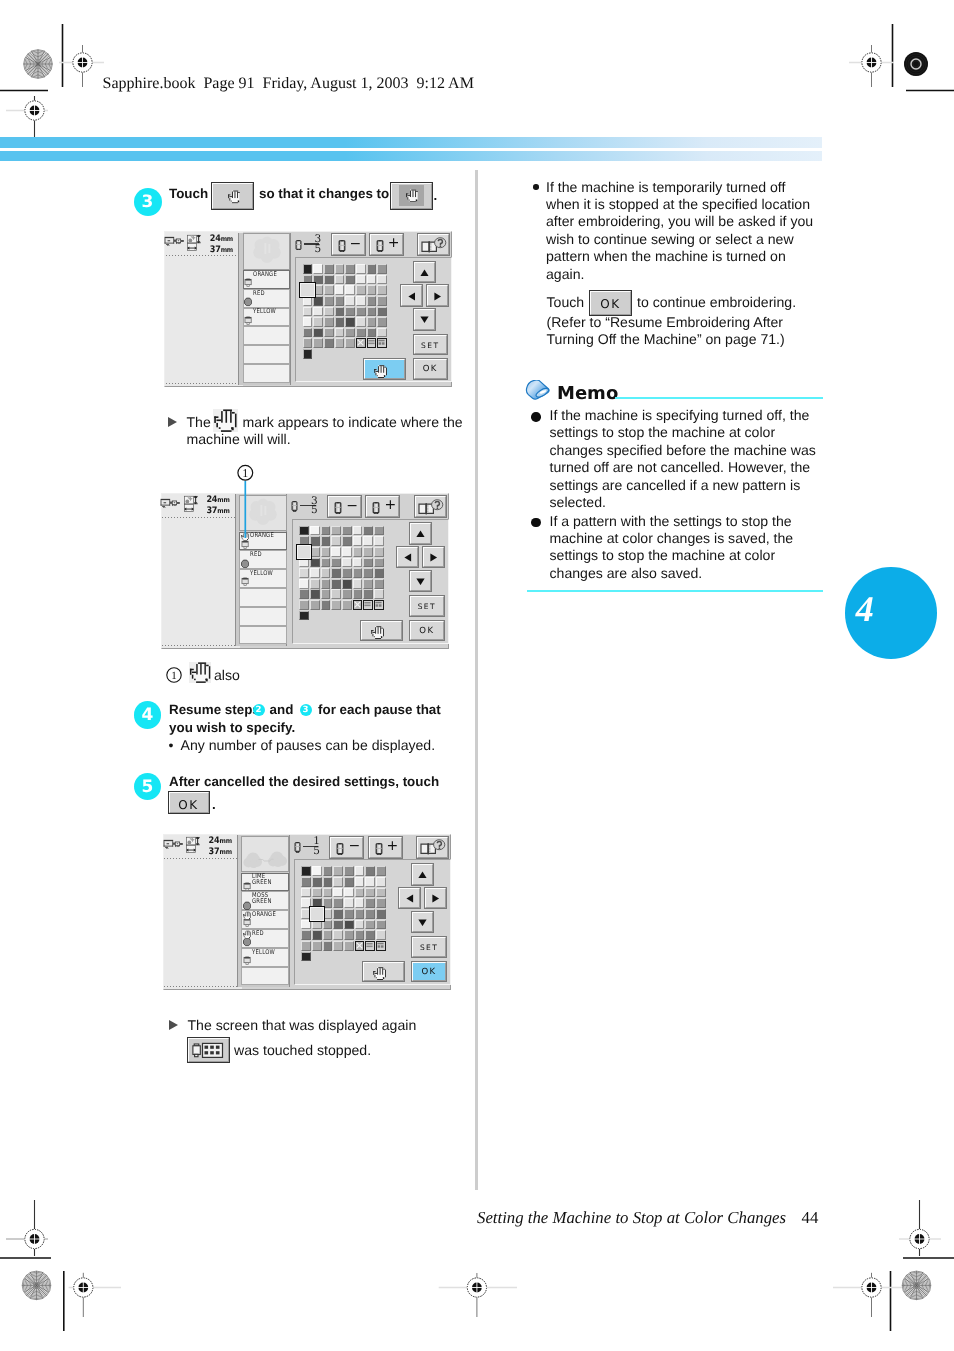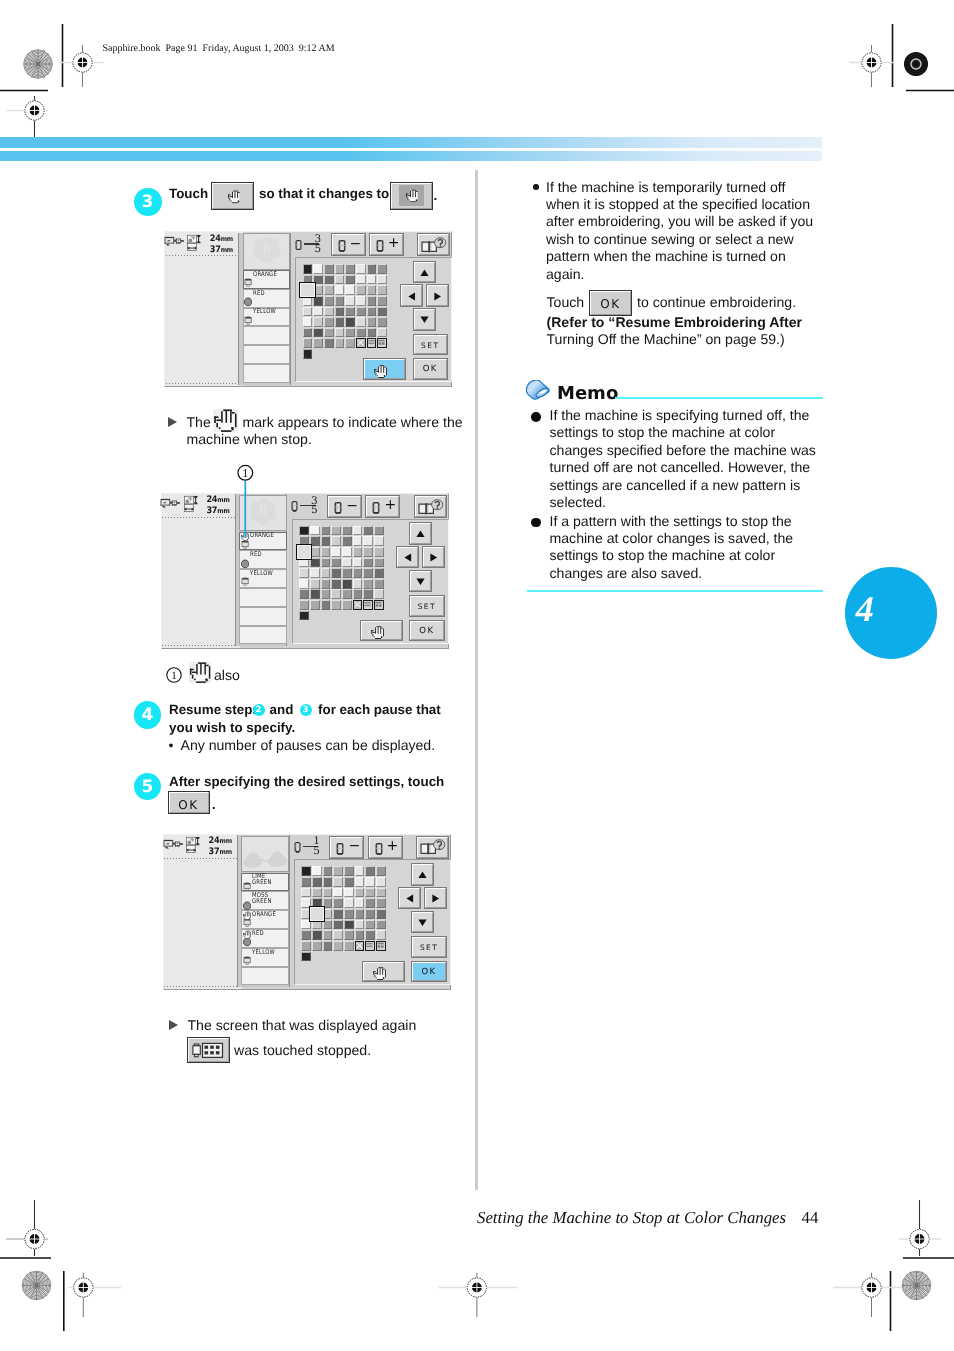--- a/index.html
+++ b/index.html
@@ -187,21 +187,21 @@
       <line x1="906.2" y1="1275.1" x2="926.8" y2="1295.7"></line>
         <line x1="926.8" y1="1275.1" x2="906.2" y2="1295.7"></line>
       <line x1="904.2" y1="1278.9" x2="928.8" y2="1291.9"></line>
         <line x1="928.8" y1="1278.9" x2="904.2" y2="1291.9"></line>
       <line x1="910" y1="1271.9" x2="923" y2="1298.9"></line>
         <line x1="923" y1="1271.9" x2="910" y2="1298.9"></line>
     </g>
   </g>
 </svg>
 
-<div class="abs serif" style="left:102.5px;top:43px;font-size:10px;color:#111;white-space:pre;">Sapphire.book  Page 91  Friday, August 1, 2003  9:12 AM</div>
+<div class="abs serif" style="left:102.5px;top:75px;font-size:16px;color:#111;white-space:pre;">Sapphire.book  Page 91  Friday, August 1, 2003  9:12 AM</div>
 
 <div class="abs" style="left:0;top:137px;width:822px;height:10.5px;background:linear-gradient(90deg,#58c3ef 0%,#58c3ef 42%,#a8d9f4 68%,#d9eaf8 86%,#e4f0fa 100%);"></div>
 <div class="abs" style="left:0;top:150.5px;width:822px;height:10.5px;background:linear-gradient(90deg,#58c3ef 0%,#58c3ef 42%,#a8d9f4 68%,#d9eaf8 86%,#e4f0fa 100%);"></div>
 
 <div class="abs" style="left:475px;top:170px;width:3px;height:1020px;background:#cdcdcd;"></div>
 
 <div class="abs" style="left:845.2px;top:567px;width:91.6px;height:91.6px;border-radius:50%;background:#0cade8;">
   <div class="abs" style="left:10.5px;top:24px;font-family:'Liberation Serif',serif;font-style:italic;font-weight:bold;
               font-size:36px;line-height:36px;color:#fff;">4</div>
 </div>
@@ -304,21 +304,21 @@
    <rect x="4.3" y="13.1" width="4.3" height="1.5"></rect>
 
    <rect x="8.4" y="22.9" width="9.6" height="1.5"></rect>
    <rect x="18.0" y="20.2" width="2.0" height="2.7"></rect>
    <rect x="6.4" y="20.2" width="1.6" height="1.5"></rect>
    <rect x="17.6" y="20.2" width="1.6" height="1.5"></rect>
  </g>
 </svg>
   </div>
 <div class="abs bodytxt" style="left:242.5px;top:413.5px;font-size:14.1px;white-space:pre;">mark appears to indicate where the</div>
-<div class="abs bodytxt" style="left:186.5px;top:431px;font-size:14.1px;white-space:pre;">machine when stop.</div>
+<div class="abs bodytxt" style="left:186.5px;top:431px;font-size:14.1px;white-space:pre;">machine will will.</div>
 
 <div class="abs" style="left:166px;top:667px;">
   <svg width="16" height="16" viewBox="0 0 16 16">
     <circle cx="8" cy="8" r="7.2" fill="#fff" stroke="#111" stroke-width="1.1"></circle>
     <text x="8" y="12.1" text-anchor="middle" font-family="Liberation Serif, serif" font-size="11" fill="#111">1</text>
   </svg></div>
 <div class="abs" id="note1hand2" style="left:189px;top:662px;width:22px;height:21px;background:#efefef;">
     <svg width="22" height="21" viewBox="2 3.6 20.6 20.9" style="display:block">
 
  <path d="M10.4 4.0 H18.4 V6.3 H20.9 V8.3 H22.7 V20.2 H20.0 V22.9 H18.0 V24.9 H8.4 V22.9 H6.4 V20.2 H4.2 V10.3 H6.2 V13.1 H8.5 V4.0 Z" fill="#f8f8f8"></path>
@@ -358,21 +358,21 @@
 <div class="abs bodytxt bold" style="left:269.5px;top:701.5px;font-size:13.4px;">and</div>
 <div class="abs refnum" style="left:299.5px;top:704px;width:12.2px;height:12.2px;line-height:12.2px;font-size:8.6px;">
   <span>3</span></div>
 <div class="abs bodytxt bold" style="left:318px;top:701.5px;font-size:13.4px;">for each pause that</div>
 <div class="abs bodytxt bold" style="left:169px;top:719.5px;font-size:13.4px;">you wish to specify.</div>
 <div class="abs bodytxt" style="left:168.5px;top:736.5px;font-size:14.1px;white-space:pre;">•  Any number of pauses can be displayed.</div>
 
 <div class="abs stepnum" style="left:133.5px;top:772.5px;width:27.8px;height:27.8px;">
   <span>5</span>
 </div>
-<div class="abs bodytxt bold" style="left:169px;top:773.5px;font-size:13.4px;">After specifying the desired settings, touch</div>
+<div class="abs bodytxt bold" style="left:169px;top:773.5px;font-size:13.4px;">After cancelled the desired settings, touch</div>
 <div class="abs btnbox" style="left:168.5px;top:791.5px;width:40px;height:21px;">
   <span class="abs okl" style="left:0;right:0;top:5px;">OK</span>
 </div>
 <div class="abs bodytxt bold" style="left:212px;top:797px;font-size:13.4px;">.</div>
 
 <div class="abs tri" style="left:169px;top:1020px;"></div>
 <div class="abs bodytxt" style="left:187.5px;top:1016.5px;font-size:14.1px;">The screen that was displayed again</div>
 <div class="abs btnbox" style="left:187.6px;top:1037.9px;width:41.3px;height:23.7px;">
   <svg width="32" height="17" viewBox="0 0 32 17" style="position:absolute;left:3px;top:3px">
     <rect x="2.2" y="2.0" width="4.6" height="1.9" fill="#efefef" stroke="#333" stroke-width="1.1"></rect>
@@ -396,22 +396,22 @@
 when it is stopped at the specified location
 after embroidering, you will be asked if you
 wish to continue sewing or select a new
 pattern when the machine is turned on
 again.</div>
 <div class="abs bodytxt" style="left:546.5px;top:293.5px;font-size:14.1px;">Touch</div>
 <div class="abs btnbox" style="left:590px;top:291px;width:41px;height:23.8px;">
   <span class="abs okl" style="left:0;right:0;top:5px;">OK</span>
 </div>
 <div class="abs bodytxt" style="left:637px;top:293.5px;font-size:14.1px;">to continue embroidering.</div>
-<div class="abs bodytxt" style="left:546.5px;top:313.5px;font-size:14.1px;font-weight:bold;">(Refer to “Resume Embroidering After</div>
-<div class="abs bodytxt" style="left:546.5px;top:331px;font-size:14.1px;">Turning Off the Machine” on page 59.)</div>
+<div class="abs bodytxt" style="left:546.5px;top:313.5px;font-size:14.1px;">(Refer to “Resume Embroidering After</div>
+<div class="abs bodytxt" style="left:546.5px;top:331px;font-size:14.1px;">Turning Off the Machine” on page 71.)</div>
 
 <svg class="abs" style="left:524px;top:380px;" width="29" height="23" viewBox="0 0 29 23">
   <defs>
     <linearGradient id="memograd" x1="0.05" y1="0.15" x2="0.9" y2="0.85">
      <stop offset="0%" stop-color="#a9cdf0"></stop>
         <stop offset="28%" stop-color="#cfe5f8"></stop>
      <stop offset="62%" stop-color="#7fb9ea"></stop>
         <stop offset="100%" stop-color="#2f84c9"></stop>
       </linearGradient>
     <linearGradient id="memograd2" x1="0" y1="0" x2="1" y2="1">

